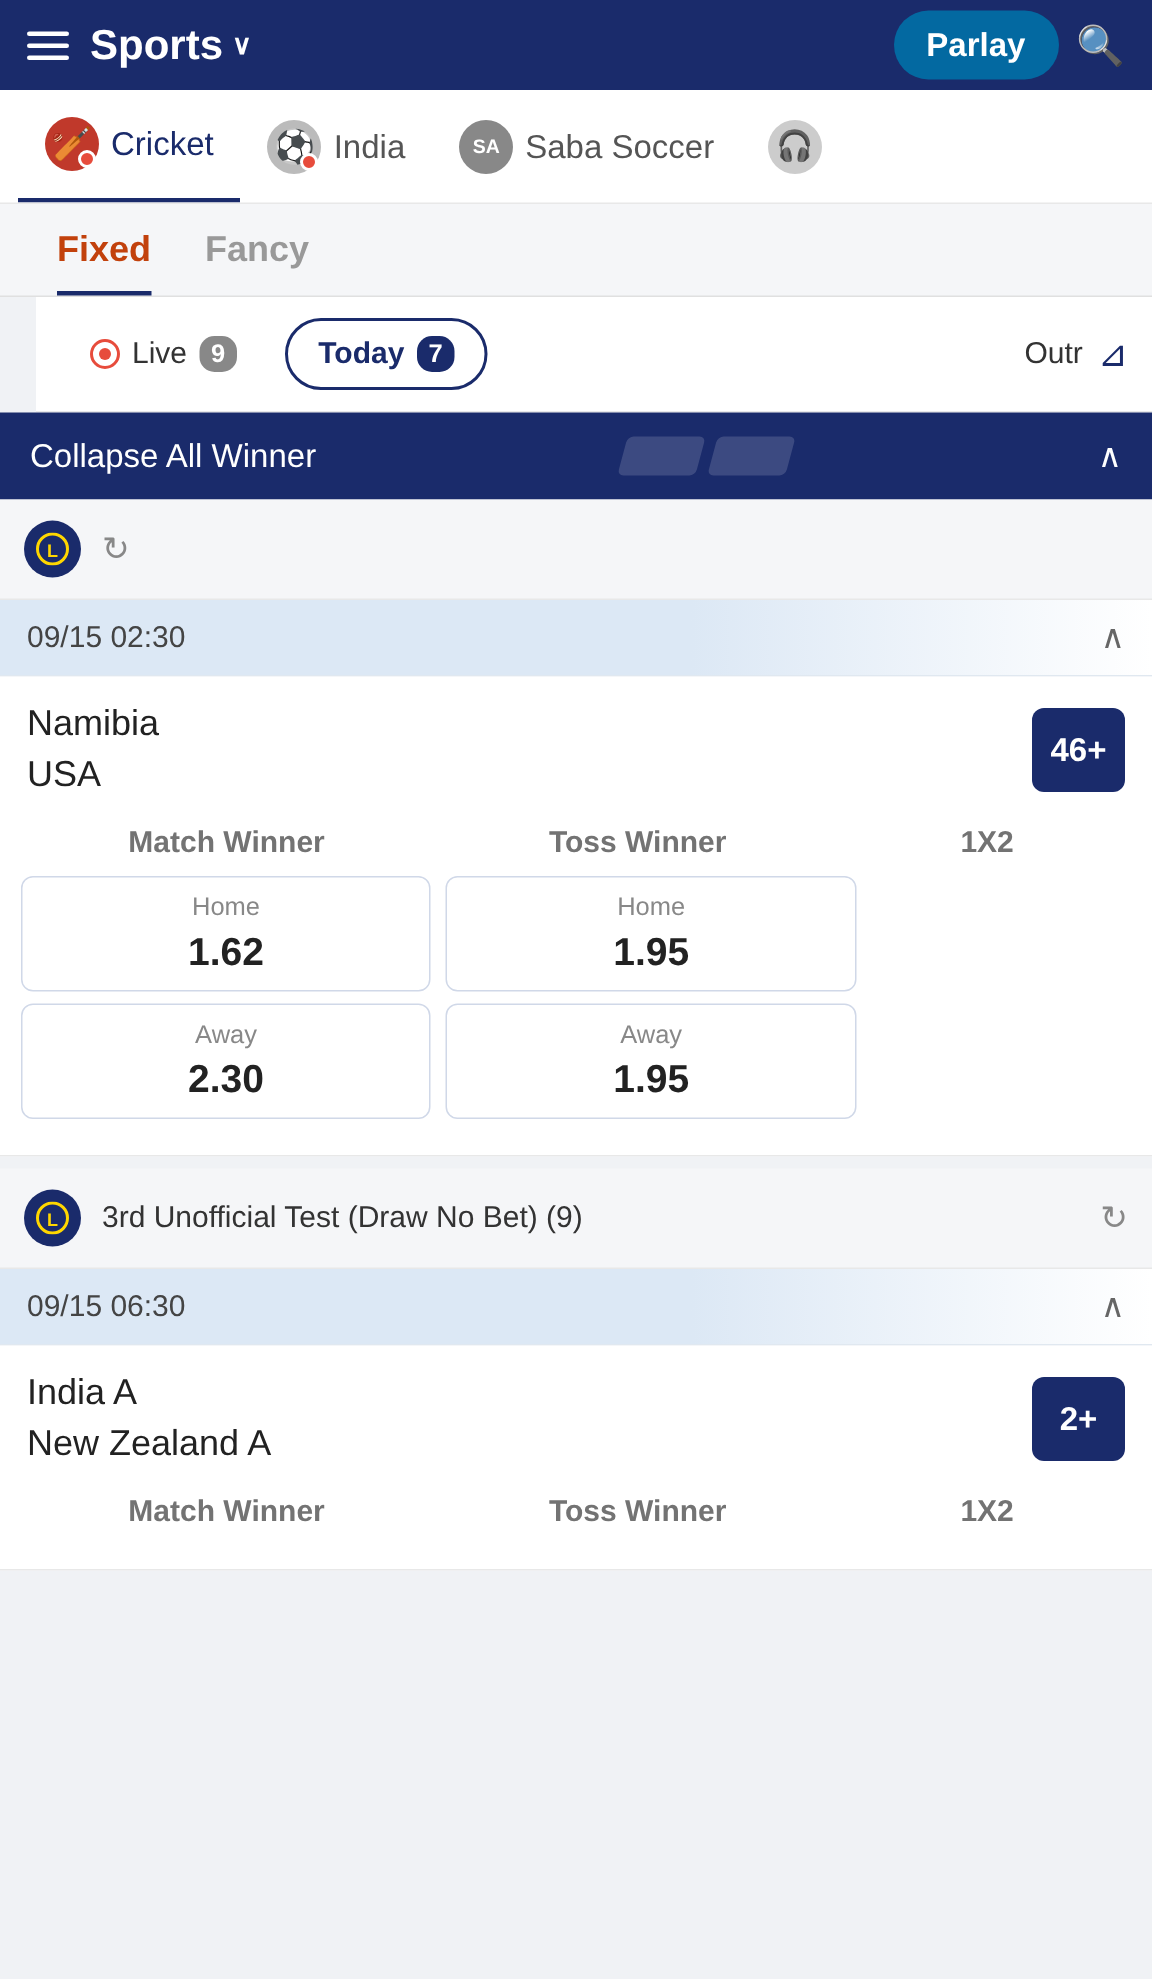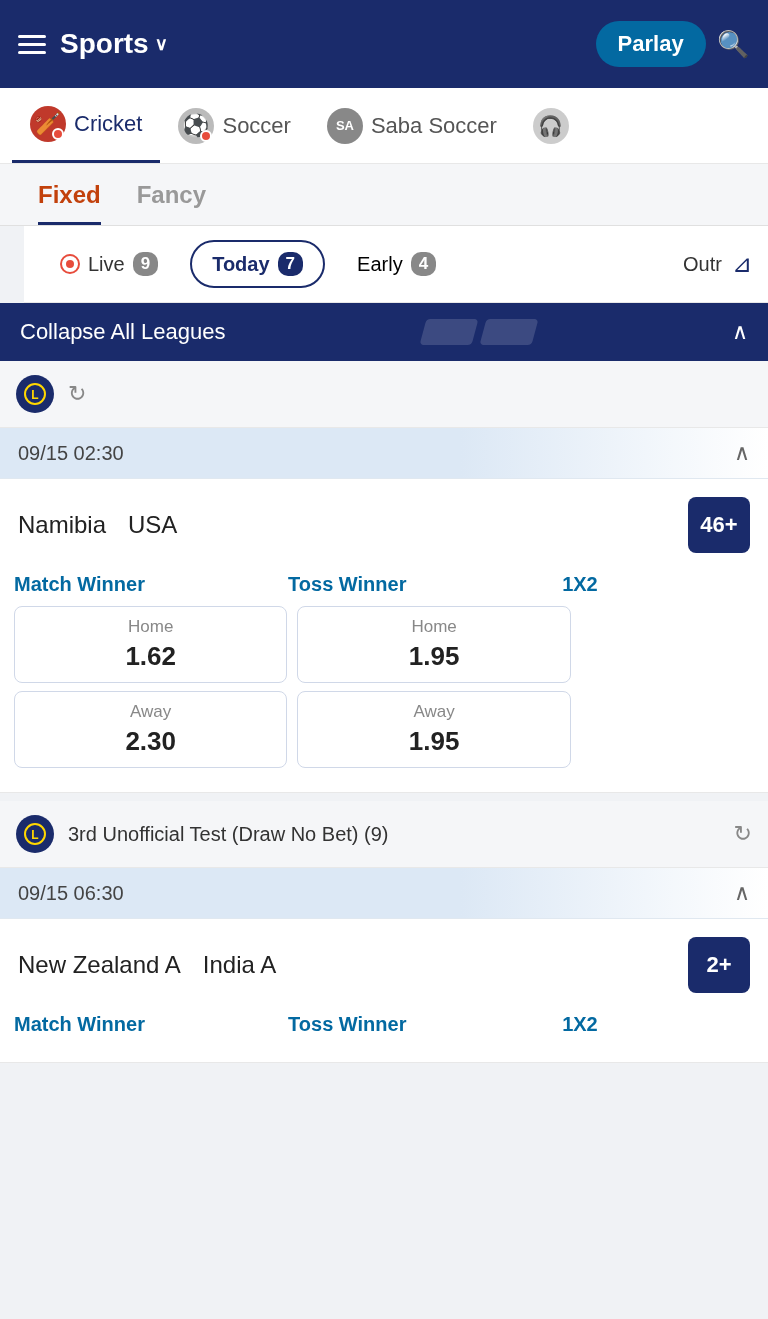--- a/index.html
+++ b/index.html
@@ -12,21 +12,21 @@
       overflow-x: hidden;
     }
 
     
     .header {
       background: #1a2b6b;
       display: flex;
       align-items: center;
       justify-content: space-between;
       padding: 0 18px;
-      height: 88px;
+      height: 60px;
     }
     .header-left {
       display: flex;
       align-items: center;
       gap: 14px;
     }
     .hamburger-icon {
       display: flex;
       flex-direction: column;
       gap: 5px;
@@ -318,22 +318,22 @@
       border-bottom: 1px solid #e8e8e8;
     }
     .match-header {
       display: flex;
       align-items: center;
       justify-content: space-between;
       padding: 18px 18px 10px;
     }
     .teams {
       display: flex;
-      flex-direction: row;
-      gap: 22px;
+      flex-direction: column;
+      gap: 6px;
     }
     .team-name {
       font-size: 24px;
       color: #222;
       font-weight: 400;
     }
     .market-count-btn {
       background: #1a2b6b;
       color: white;
       border: none;
@@ -353,22 +353,22 @@
       padding: 10px 14px 16px;
     }
     .odds-headers {
       display: flex;
       margin-bottom: 10px;
     }
     .odds-header {
       flex: 1;
       font-size: 20px;
       font-weight: 600;
-      color: #0369a1;
-      text-align: left;
+      color: #737373;
+      text-align: center;
     }
     .odds-header:last-child {
       flex: 0.7;
     }
     .odds-row {
       display: flex;
       gap: 10px;
       margin-bottom: 8px;
     }
     .odds-box {
@@ -429,21 +429,21 @@
       🏏
       <div class="live-dot"></div>
     </div>
     <span>Cricket</span>
   </div>
   <div class="sport-tab">
     <div class="sport-icon soccer-icon">
       ⚽
       <div class="live-dot"></div>
     </div>
-    <span>Soccer</span>
+    <span>India</span>
   </div>
   <div class="sport-tab">
     <div class="sport-icon saba-icon" style="font-size:13px;color:white;font-weight:700;">SA</div>
     <span>Saba Soccer</span>
   </div>
   <div class="sport-tab">
     <div class="sport-icon headset-icon" style="font-size:20px;">🎧</div>
   </div>
 </div>
 
@@ -459,33 +459,29 @@
 <div class="filter-bar">
   <button class="filter-btn live">
     <div class="live-circle"></div>
     <span>Live</span>
     <span class="badge">9</span>
   </button>
   <button class="filter-btn today">
     <span>Today</span>
     <span class="badge">7</span>
   </button>
-  <button class="filter-btn">
-    <span>Early</span>
-    <span class="badge">4</span>
-  </button>
   <div class="filter-right">
     <span>Outr</span>
     <span class="filter-icon">⊿</span>
   </div>
 </div>
 
 <div class="collapse-bar">
   <div class="collapse-bar-left">
-    <span class="collapse-bar-text">Collapse All Leagues</span>
+    <span class="collapse-bar-text">Collapse All Winner</span>
   </div>
   <div class="collapse-decorations">
     <div class="collapse-deco"></div>
     <div class="collapse-deco"></div>
   </div>
   <span class="chevron-up">∧</span>
 </div>
 
 <div>
 
@@ -563,22 +559,22 @@
   </div>
 
   <div class="match-time-row">
     <span class="match-time">09/15 06:30</span>
     <span class="chevron-up" style="color:#666;">∧</span>
   </div>
 
   <div class="match-card">
     <div class="match-header">
       <div class="teams">
+        <span class="team-name">India A</span>
         <span class="team-name">New Zealand A</span>
-        <span class="team-name">India A</span>
       </div>
       <button class="market-count-btn">2+</button>
     </div>
 
     <div class="odds-section">
       <div class="odds-headers">
         <div class="odds-header">Match Winner</div>
         <div class="odds-header">Toss Winner</div>
         <div class="odds-header">1X2</div>
       </div>

